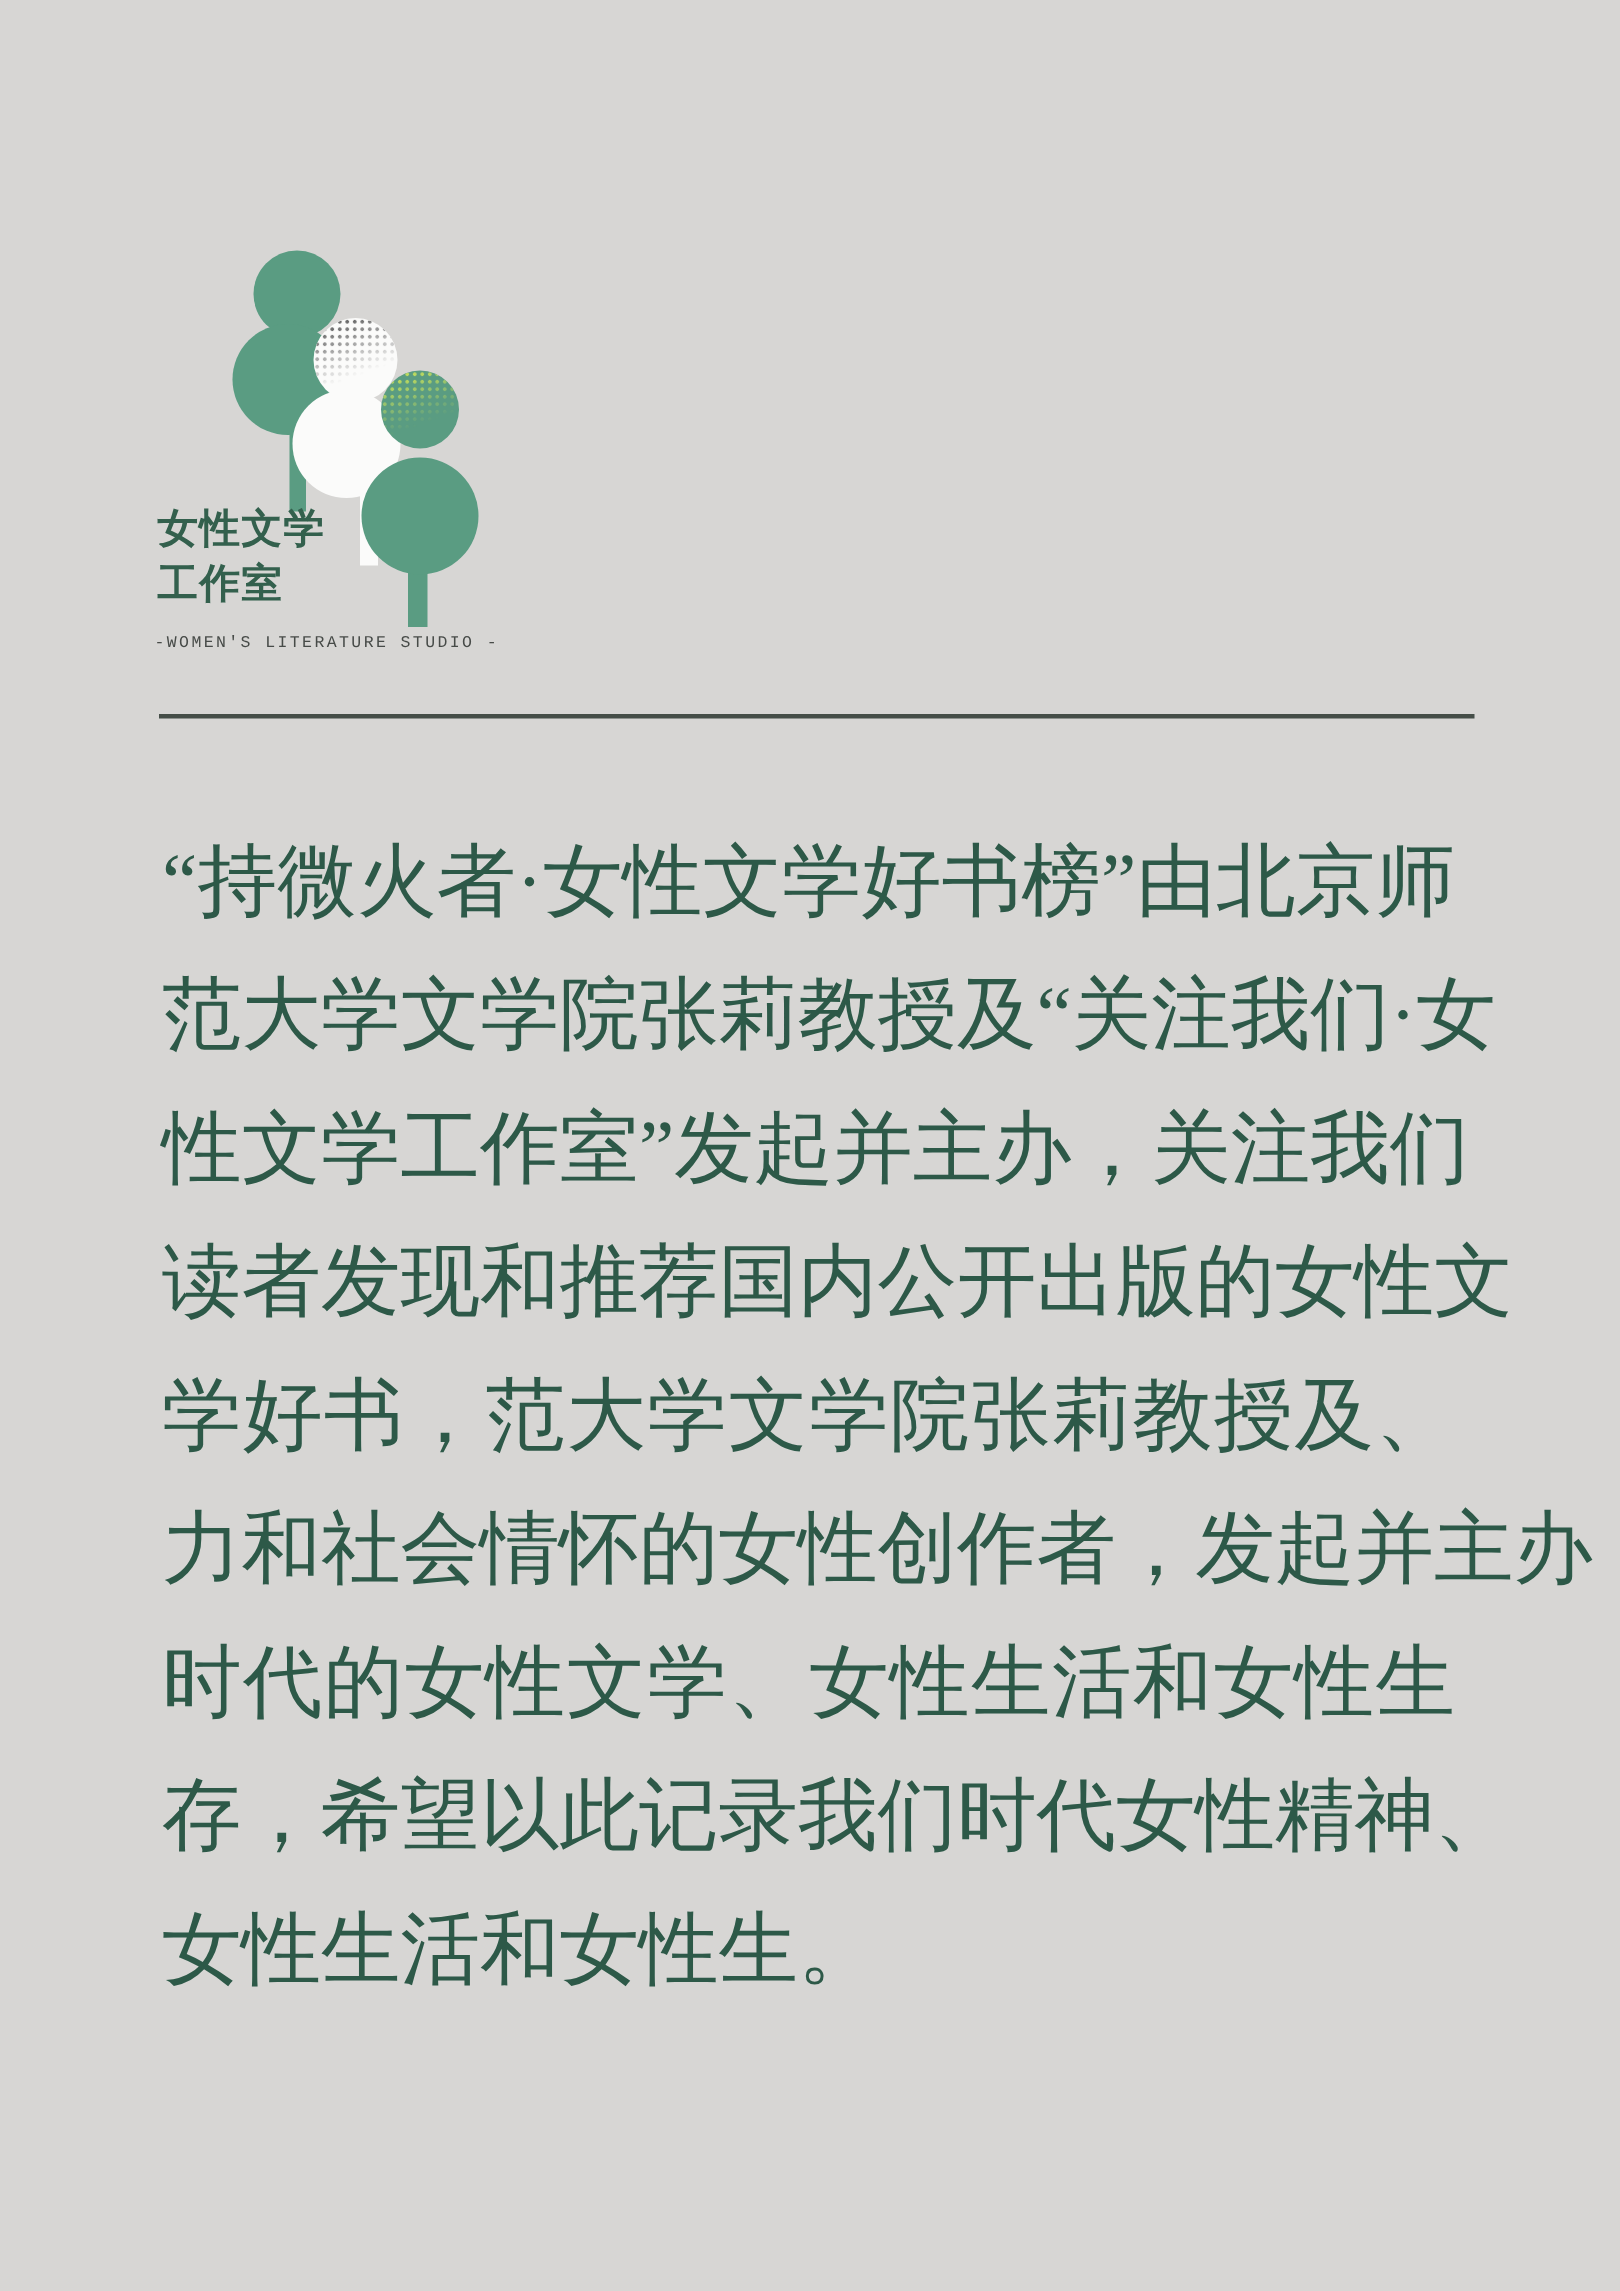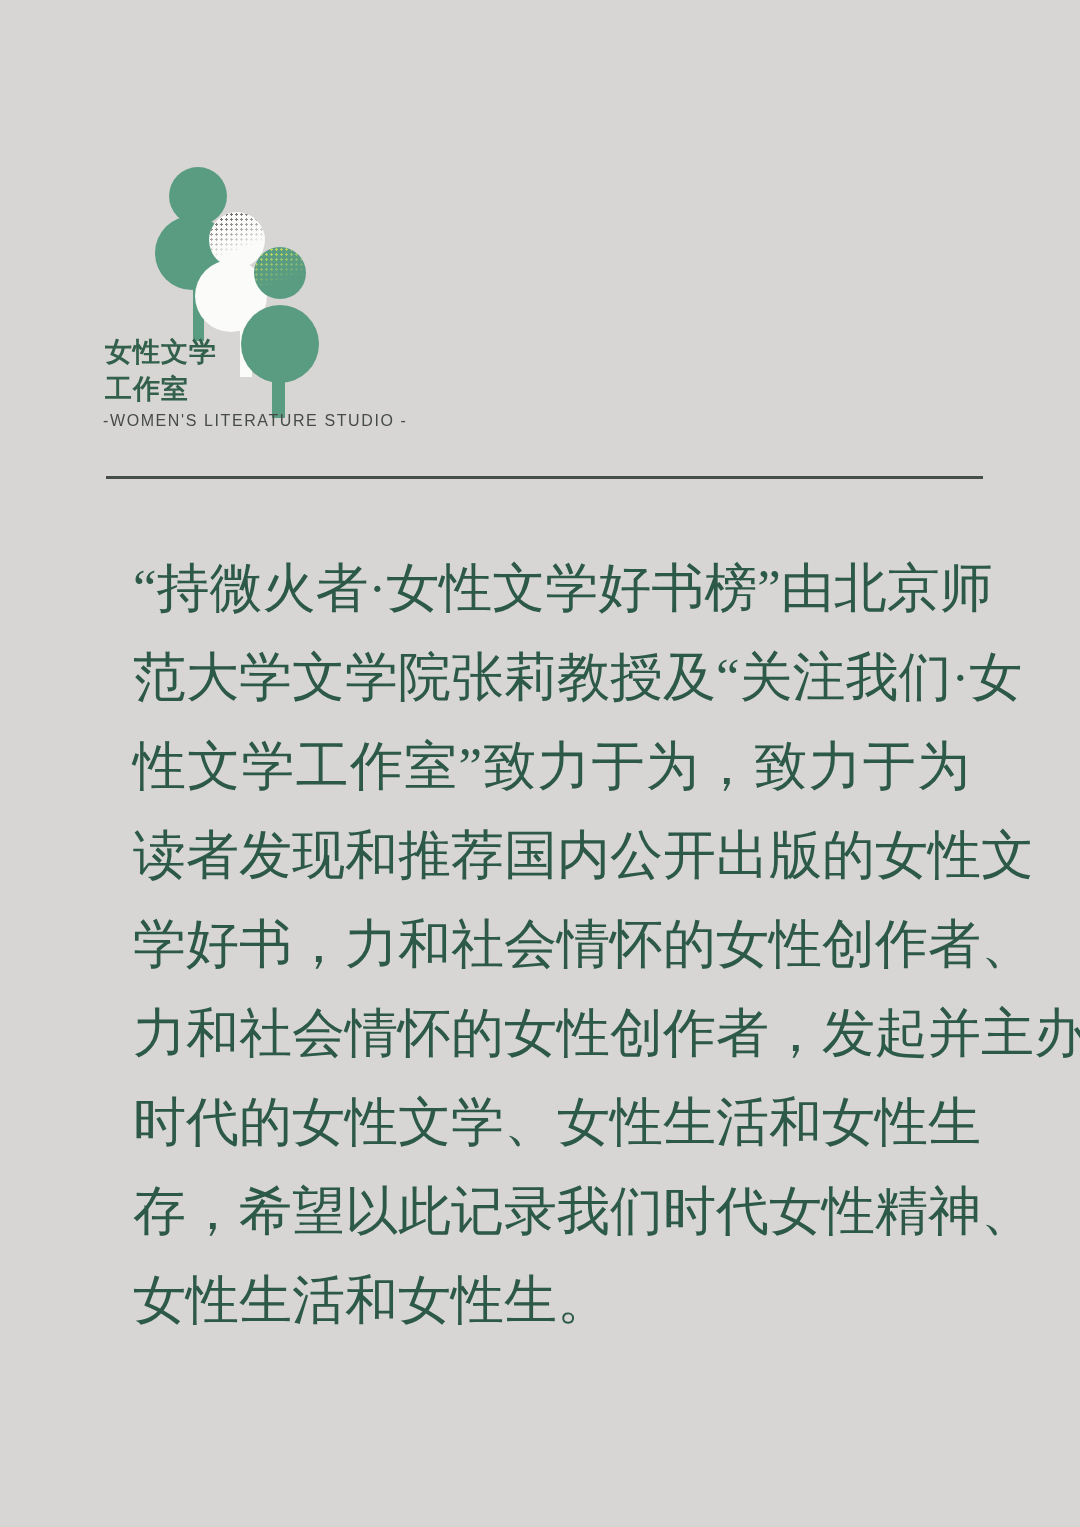--- a/index.html
+++ b/index.html
@@ -42,45 +42,44 @@
   .tree3 .crown-top.speckle{--dot:#bcd95f;}
 
   
   .logo-title{
     position:absolute;left:105px;top:334px;
     color:var(--title-green);
     font-size:27px;line-height:37px;font-weight:bold;
     letter-spacing:1px;
   }
   .logo-tagline{
-    position:absolute;left:103px;top:412px;
+    position:absolute;left:103px;top:423px;
     color:var(--tagline-gray);
-    font-size:16px;letter-spacing:1.6px;
-    font-family:Liberation Sans, sans-serif;
+    font-size:11px;letter-spacing:1.6px;
+    font-family:Liberation Mono, monospace;
   }
 
   
   .divider{
     position:absolute;left:106px;top:476px;
     width:877px;height:3px;
     background:var(--divider);
   }
 
   
   .para{
     position:absolute;left:108px;top:544px;width:862px;
     color:var(--text-green);
     font-size:53px;line-height:89px;
     font-family:"Liberation Serif","DejaVu Serif",serif;
   }
   .para .line{
     height:89px;white-space:nowrap;
     text-align:justify;
     text-align-last:justify;
-    margin-left:25px;
     -moz-text-align-last:justify;
   }
   .para .line.last{
     text-align-last:left;
     -moz-text-align-last:left;
   }
 </style>
 </head>
 <body>
 
@@ -109,22 +108,22 @@
     <div>工作室</div>
   </div>
 
   <div class="logo-tagline">-WOMEN'S LITERATURE STUDIO -</div>
 
   <div class="divider"></div>
 
   <div class="para">
     <div class="line">“持微火者·女性文学好书榜”由北京师</div>
     <div class="line">范大学文学院张莉教授及“关注我们·女</div>
-    <div class="line">性文学工作室”致力于为，致力于为</div>
+    <div class="line">性文学工作室”发起并主办，关注我们</div>
     <div class="line">读者发现和推荐国内公开出版的女性文</div>
-    <div class="line">学好书，力和社会情怀的女性创作者、</div>
+    <div class="line">学好书，范大学文学院张莉教授及、</div>
     <div class="line">力和社会情怀的女性创作者，发起并主办</div>
     <div class="line">时代的女性文学、女性生活和女性生</div>
     <div class="line">存，希望以此记录我们时代女性精神、</div>
     <div class="line last">女性生活和女性生。</div>
   </div>
 
 </div>
 
 </body></html>

